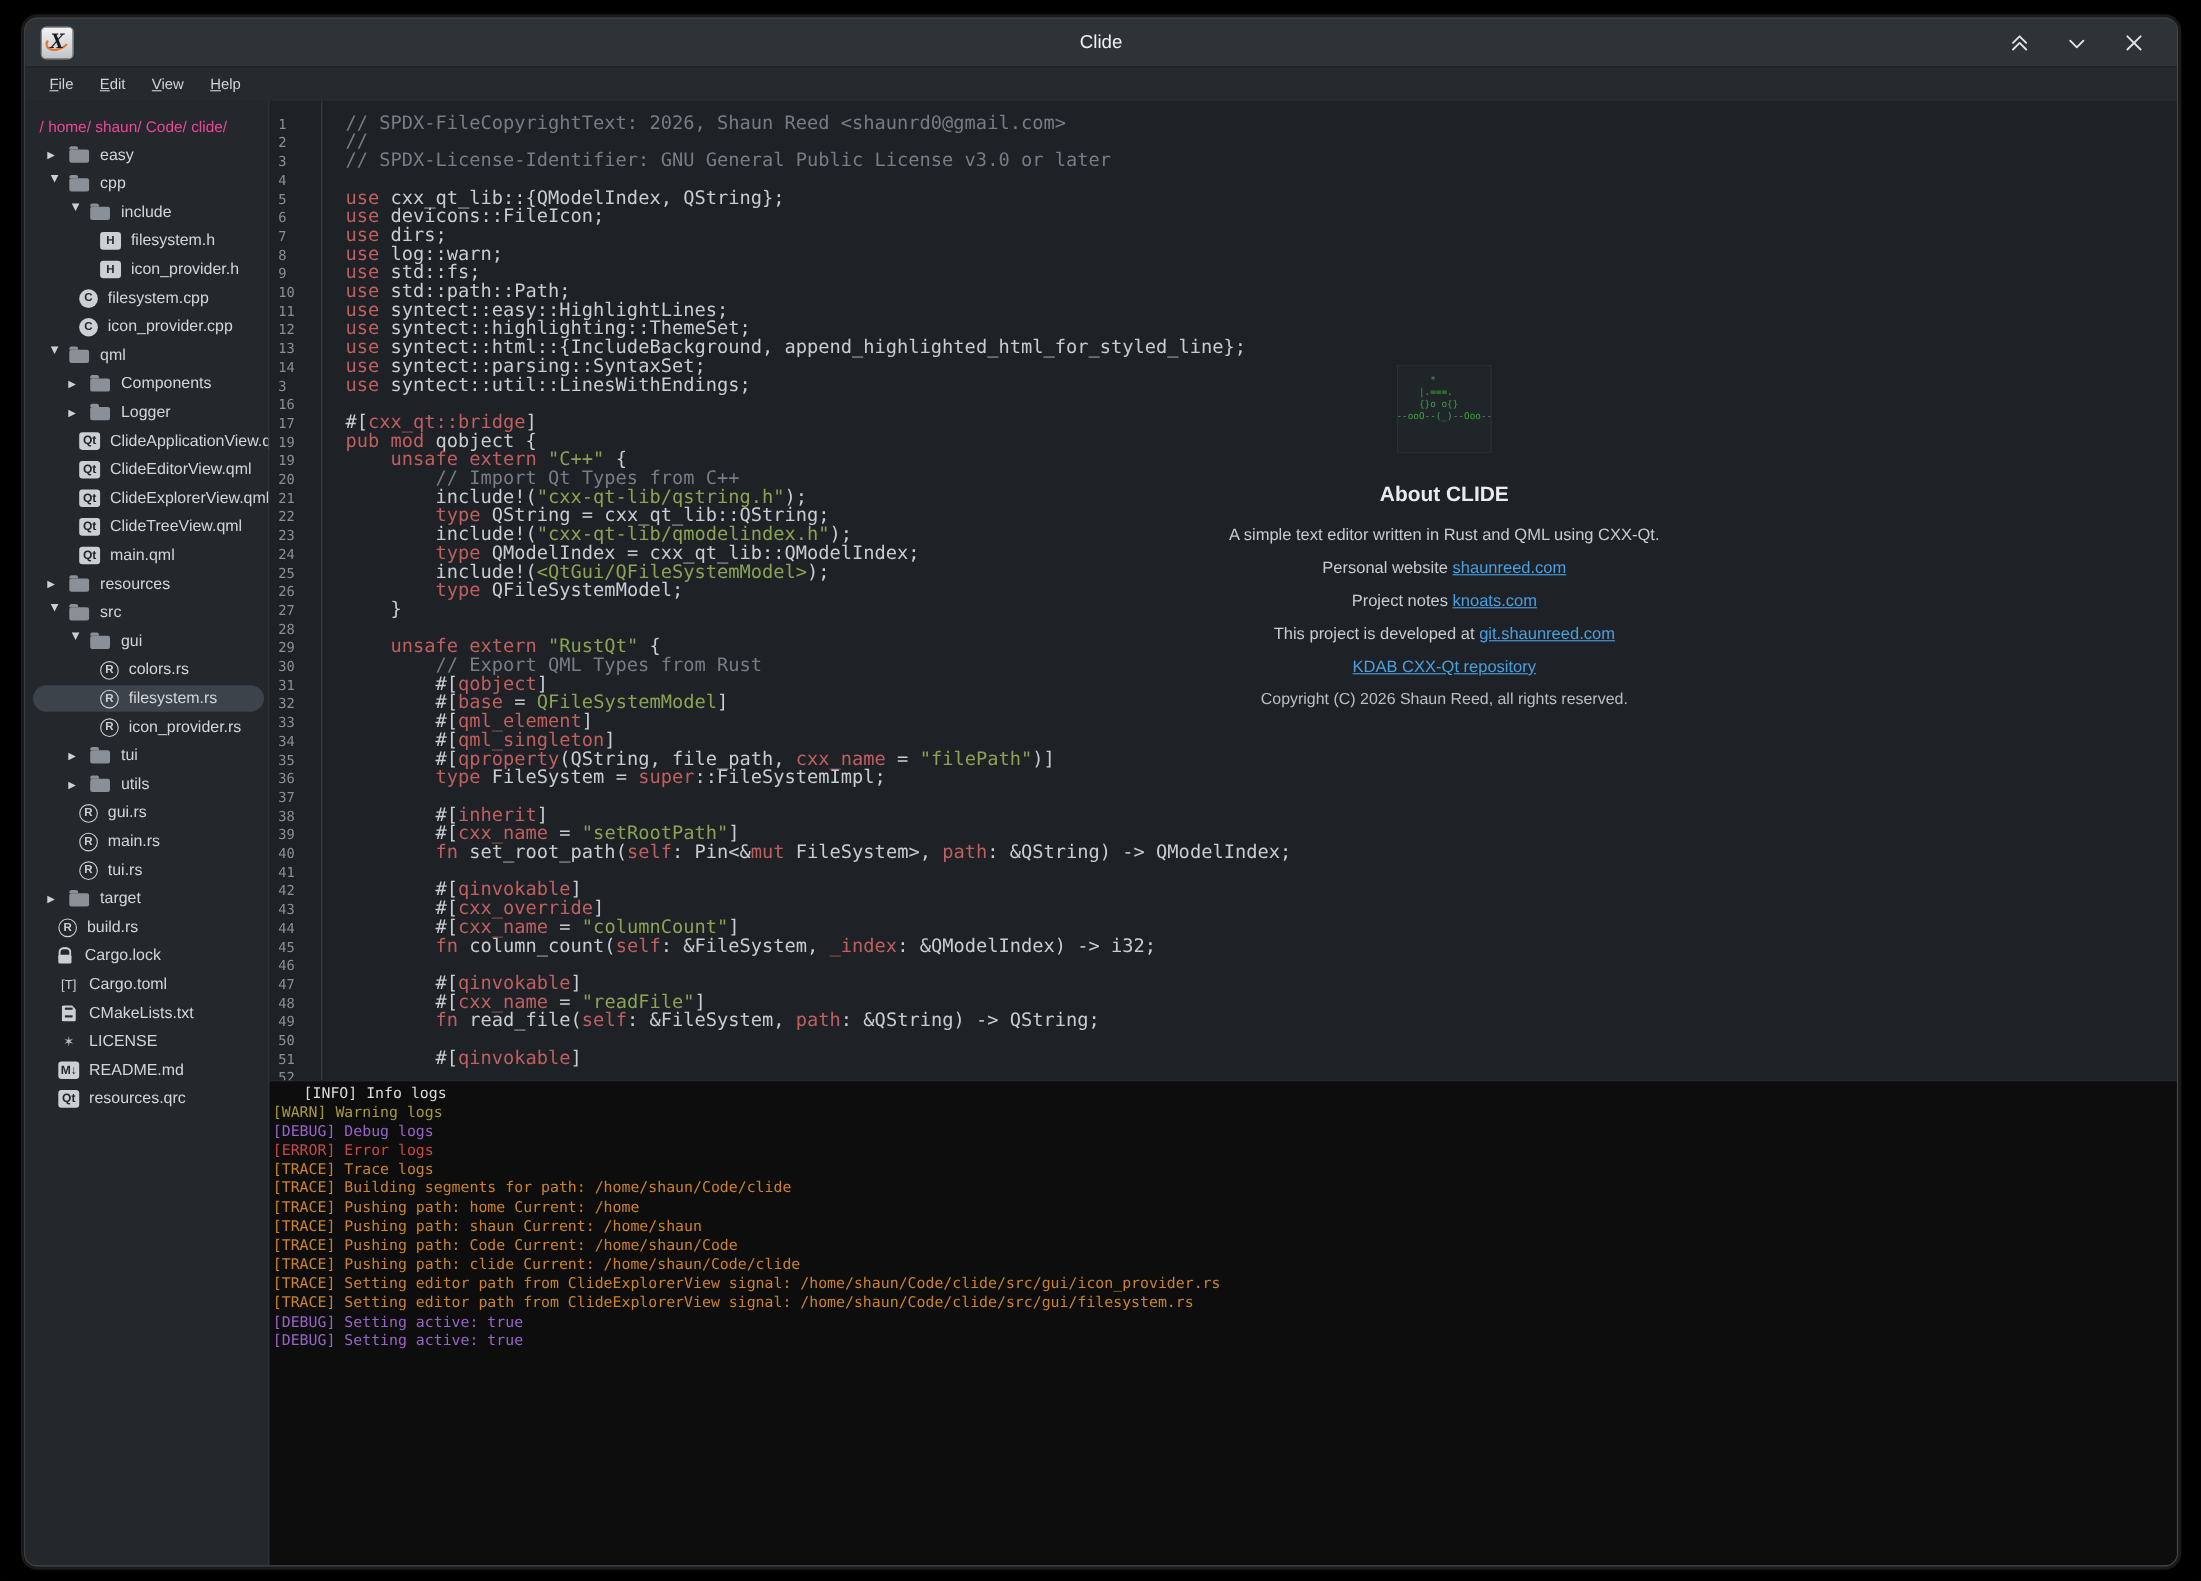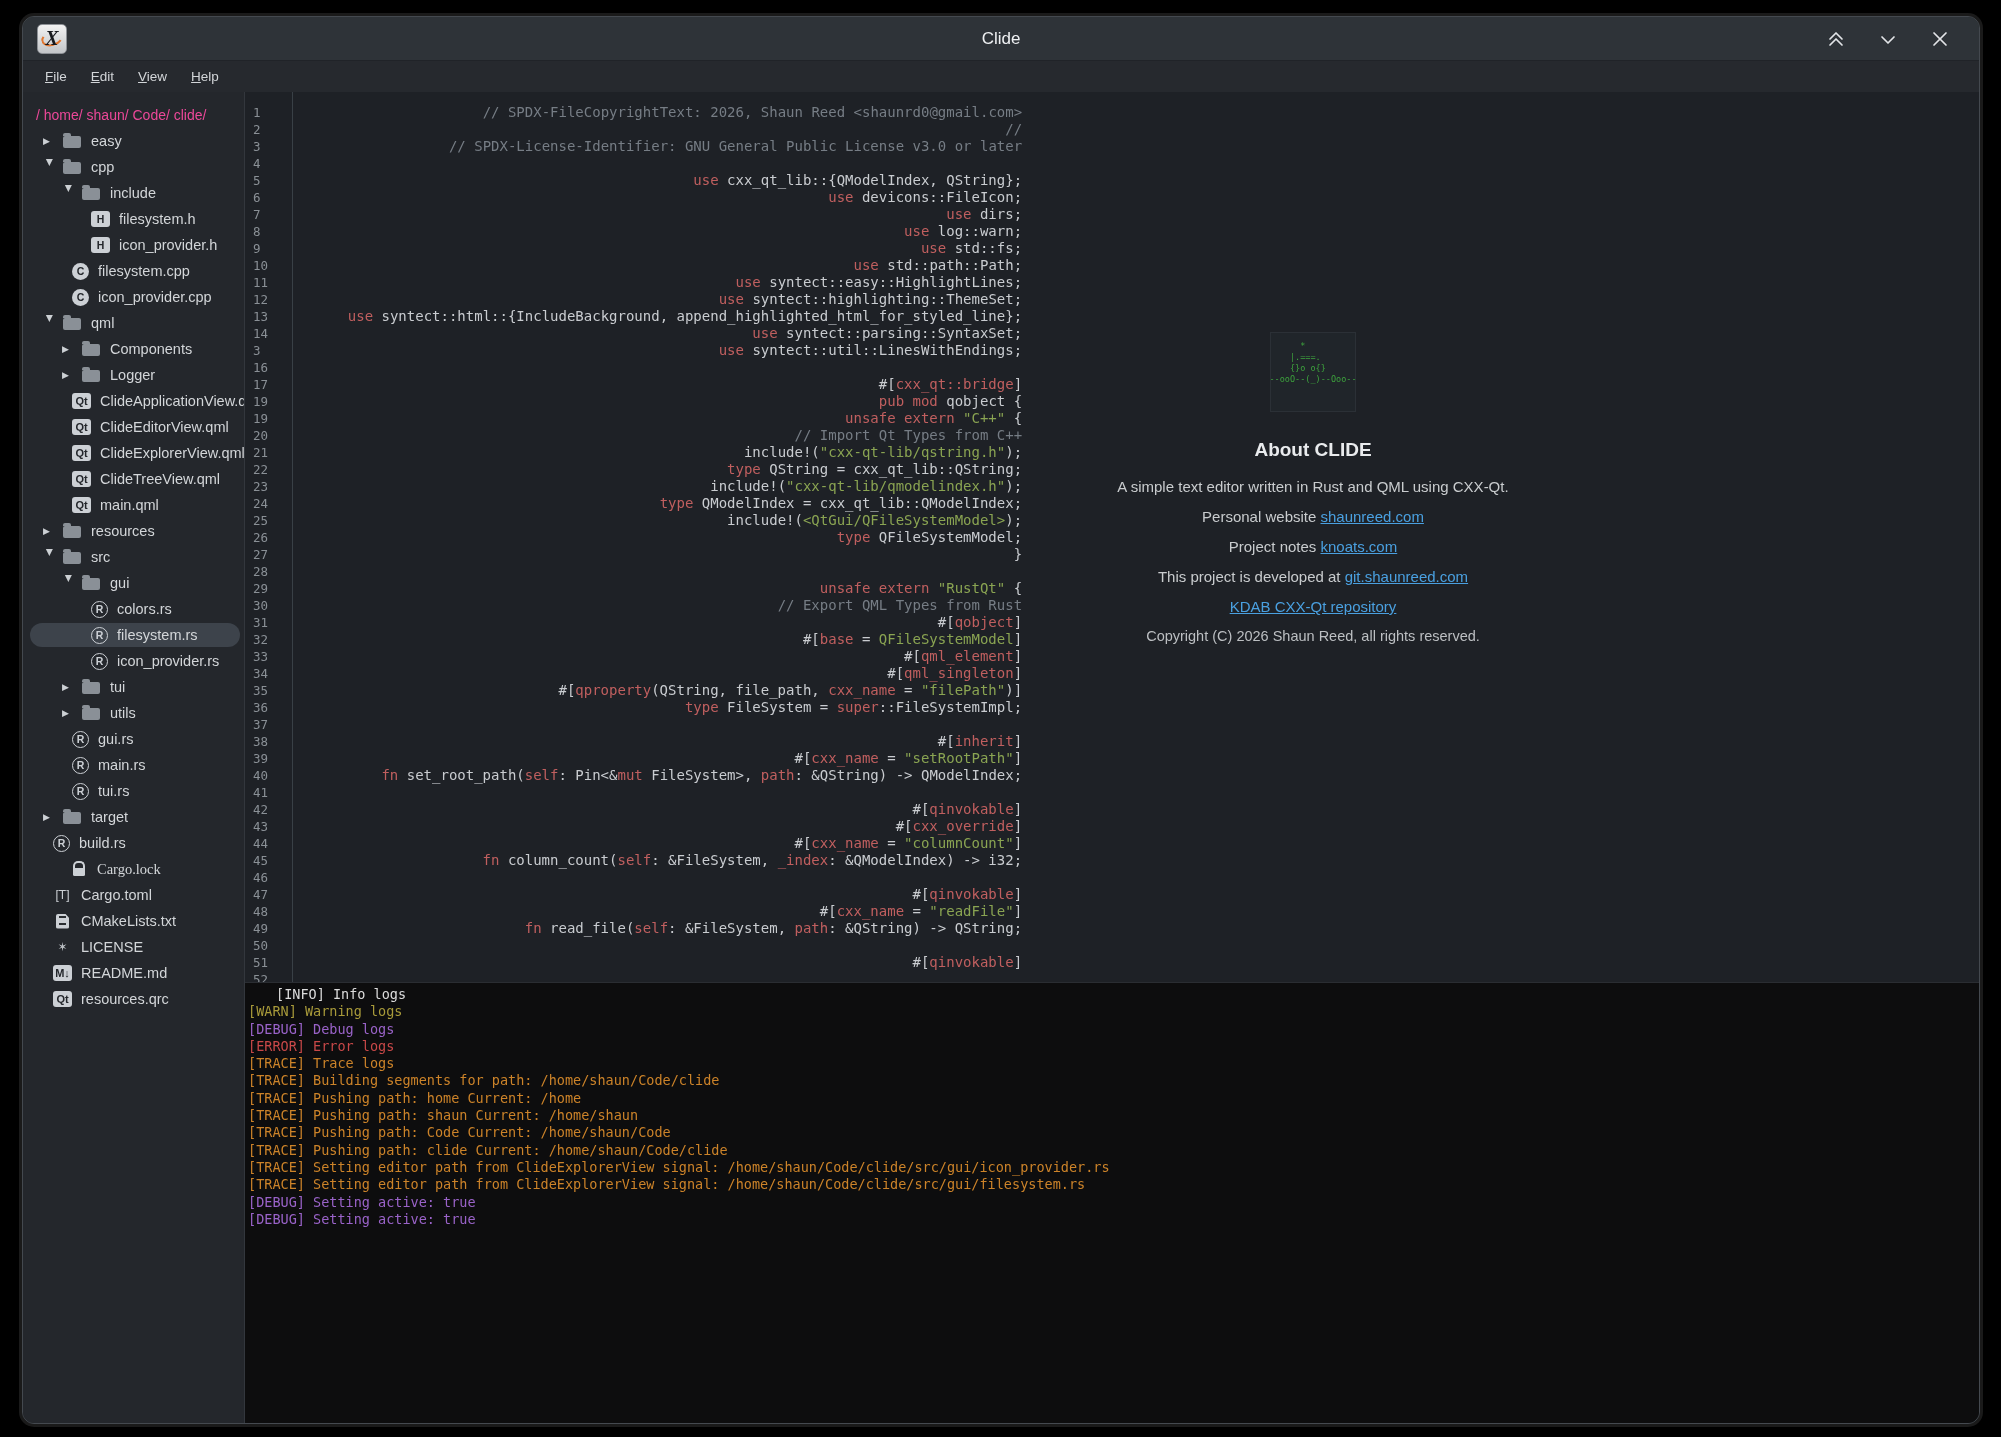--- a/index.html
+++ b/index.html
@@ -69,22 +69,22 @@
   .fbadge.txt::after{content:'';position:absolute;width:7px;height:5px;bottom:4px;
     border-top:2px solid #2a2d31;border-bottom:2px solid #2a2d31;}
 
   
   .rightcol{flex:1;display:flex;flex-direction:column;min-width:0;}
   .editor{height:890px;flex:0 0 auto;background:var(--editor-bg,#1e2126);display:flex;
     overflow:hidden;position:relative;padding-top:12px;}
   .gutter{width:48px;flex:0 0 48px;padding-left:8px;border-right:1px solid #394046;
     font-family:"DejaVu Sans Mono",monospace;font-size:12.5px;line-height:17px;
     color:var(--gutter,#8a9096);margin-top:-12px;padding-top:12px;}
-  .codepane{padding-left:21px;font-family:"DejaVu Sans Mono",monospace;font-size:14px;
-    line-height:17px;white-space:pre;color:var(--code-plain,#c9ccd0);text-align:right;}
+  .codepane{padding-left:21px;font-family:"DejaVu Sans Mono",monospace;font-size:17px;
+    line-height:17px;white-space:pre;color:var(--code-plain,#c9ccd0);}
   .cline{height:17px;}
   .tok-k{color:var(--code-keyword,#c05f5f);}
   .tok-s{color:var(--code-string,#8aa452);}
   .tok-c{color:var(--code-comment,#767d85);}
   .tok-p{color:var(--code-plain,#c9ccd0);}
 
   
   .about{position:absolute;top:240px;left:818px;width:500px;text-align:center;color:#c9ccce;}
   .ascii-box{width:86px;height:80px;margin:0 auto 27px auto;background:#20252a;
     border:1px solid #2b3036;display:flex;align-items:flex-start;justify-content:center;padding-top:8px;}
@@ -282,21 +282,21 @@
           <div class="tree-row" style="padding-left: 20px;">
             <span class="chev">▶</span>
             <span class="icon-folder"></span>
             <span class="tree-label">target</span>
           </div>
           <div class="tree-row" style="padding-left: 20px;">
             <span class="file-spacer"></span>
             <span class="fbadge rs">R</span>
             <span class="tree-label">build.rs</span>
           </div>
-          <div class="tree-row" style="padding-left: 36px; font-family: Liberation Serif, serif;">
+          <div class="tree-row" style="padding-left: 16px;">
             <span class="file-spacer"></span>
             <span class="fbadge lock"></span>
             <span class="tree-label">Cargo.lock</span>
           </div>
           <div class="tree-row" style="padding-left: 20px;">
             <span class="file-spacer"></span>
             <span class="fbadge toml">[T]</span>
             <span class="tree-label">Cargo.toml</span>
           </div>
           <div class="tree-row" style="padding-left: 20px;">

